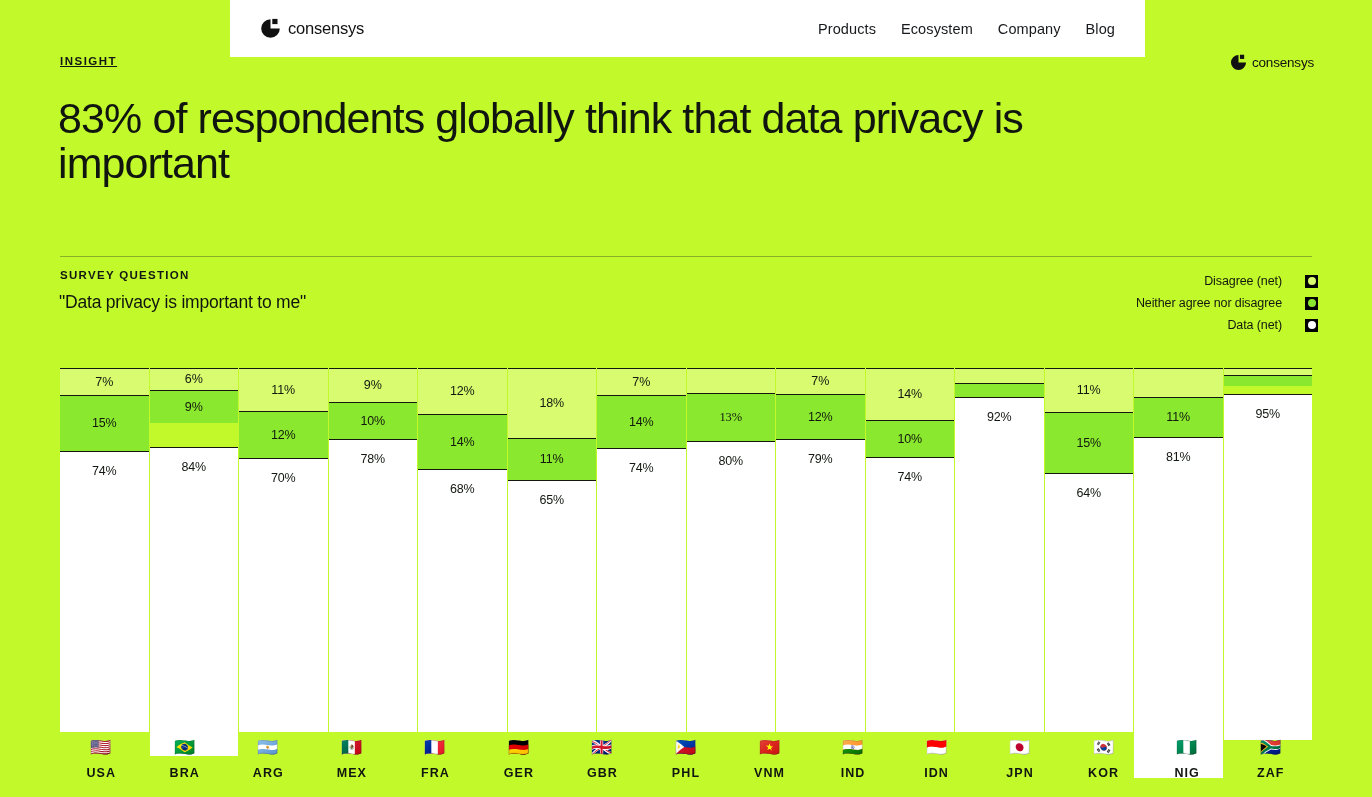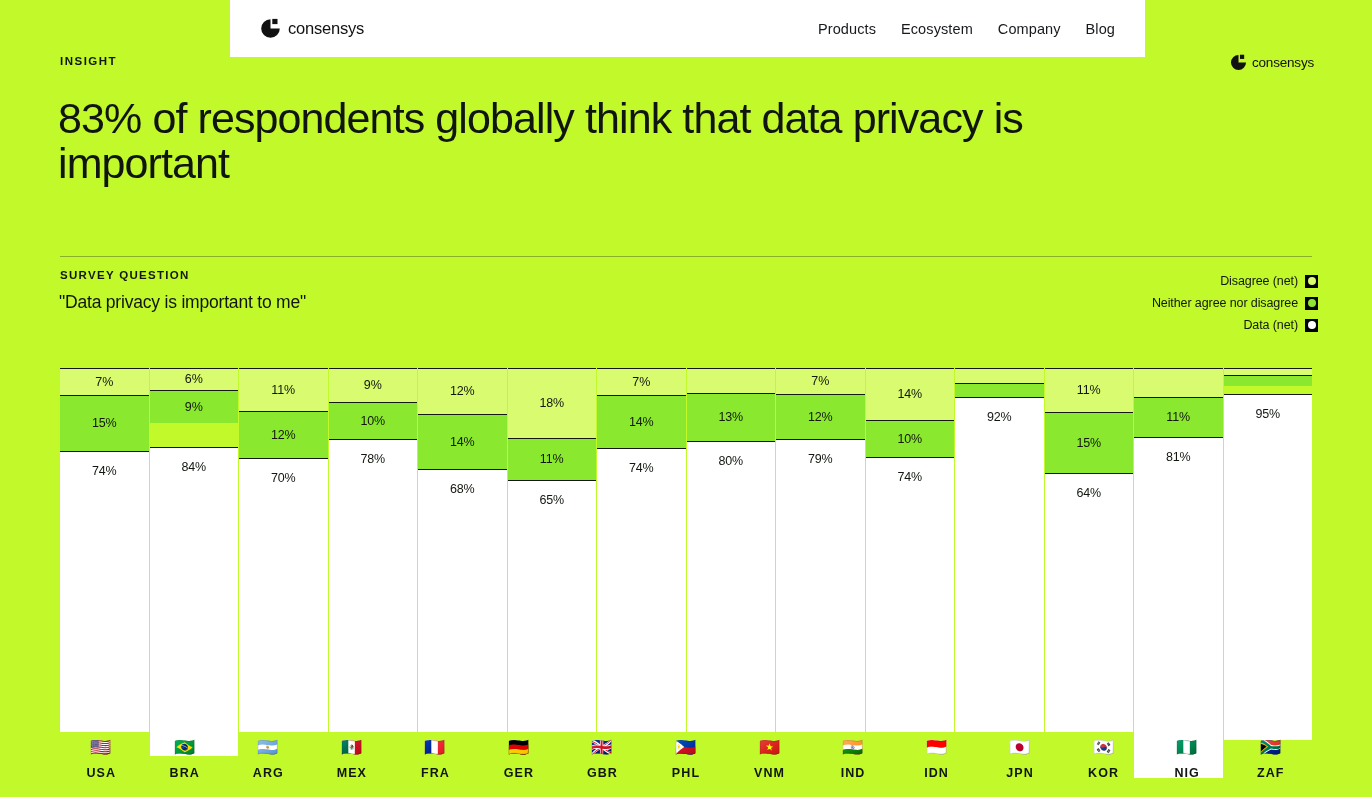--- a/index.html
+++ b/index.html
@@ -31,20 +31,21 @@
     display: flex; align-items: center; gap: 5px;
   }
   .corner-logo .brand-mark { width: 17px; height: 17px; }
   .corner-logo .brand-word { font-size: 13.5px; font-weight: 500; }
 
   
   .eyebrow {
     position: absolute; left: 60px; top: 55px;
     font-size: 11.5px; font-weight: 700; letter-spacing: 1.5px;
     color: #131712;
+    text-decoration: underline;
   }
   .headline {
     position: absolute; left: 58px; top: 96px; width: 1000px;
     font-size: 43px; font-weight: 400; line-height: 45px;
     letter-spacing: -0.9px; color: #10150f;
   }
 
   
   .divider {
     position: absolute; left: 60px; top: 256px; width: 1252px; height: 1px;
@@ -58,21 +59,21 @@
   }
   .sq-text {
     position: absolute; left: 59px; top: 292px;
     font-size: 17.5px; font-weight: 400; letter-spacing: -0.2px; color: #10150f;
   }
 
   
   .legend { position: absolute; right: 54px; top: 270px; }
   .legend-row {
     display: flex; align-items: center; justify-content: flex-end;
-    gap: 7px; height: 22px;
+    gap: 23px; height: 22px;
   }
   .legend-label { font-size: 12.5px; color: #12170f; letter-spacing: -0.1px; }
   .swatch {
     width: 13px; height: 13px; background: #000;
     display: flex; align-items: center; justify-content: center;
   }
   .swatch i { display:block; width: 8px; height: 8px; border-radius: 50%; }
 
   
   .chart {
@@ -256,21 +257,21 @@
             <span class="val">14%</span>
           </div>
           <div class="seg tall" style="background: rgb(255, 255, 255); height: 283.537px;">
             <span class="val">74%</span>
           </div>
         </div>
       </div>
       <div class="col">
         <div class="bar">
           <div class="seg" style="background: rgb(216, 251, 111); height: 25.48px;"></div>
-          <div class="seg" style="background: rgb(138, 233, 46); height: 47.32px;">
+          <div class="seg" style="background: rgb(138, 233, 46); height: 47.32px; font-family: Liberation Serif, serif;">
             <span class="val">13%</span>
           </div>
           <div class="seg tall" style="background: rgb(255, 255, 255); height: 291.2px;">
             <span class="val">80%</span>
           </div>
         </div>
       </div>
       <div class="col">
         <div class="bar">
           <div class="seg" style="background: rgb(216, 251, 111); height: 26px;">

